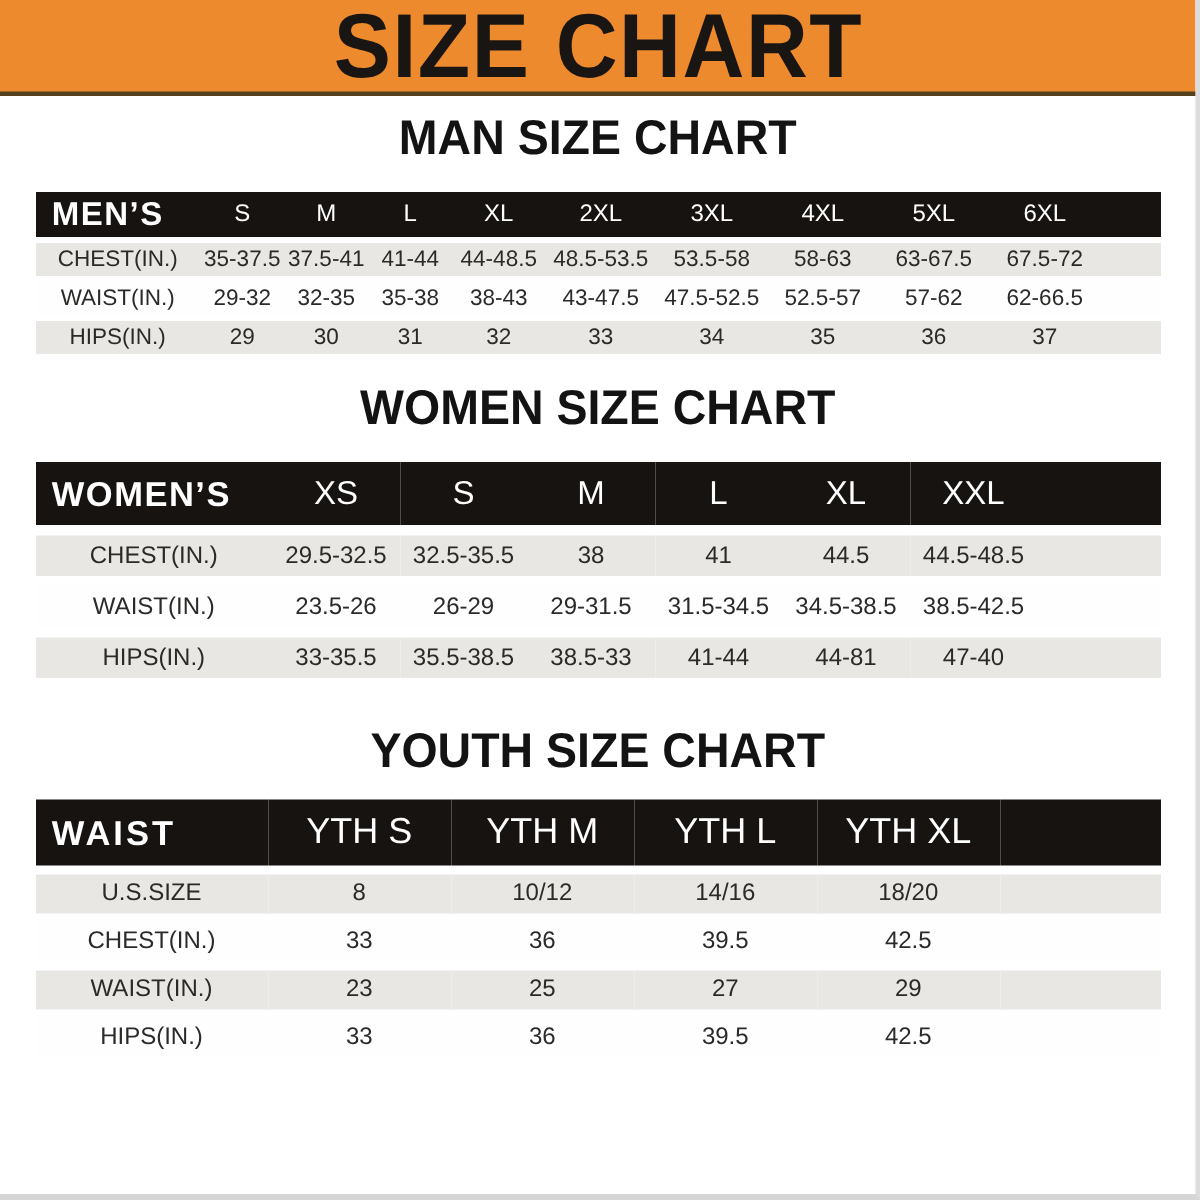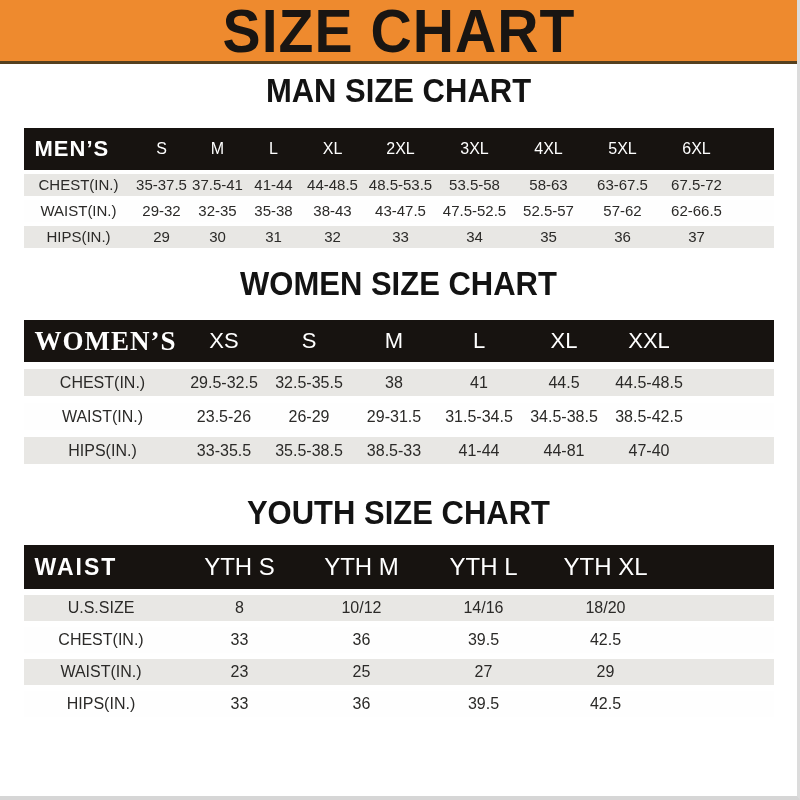--- a/index.html
+++ b/index.html
@@ -70,33 +70,33 @@
     text-align:center;
     color:#2b2a28;
     background:#e8e7e4;
     overflow:hidden;
     white-space:nowrap;
   }
   .size-table tbody tr:nth-child(even) td { background:#fefefe; }
 
   
   .men { border-spacing:0 4px; }
-  .men thead th { height:42px; line-height:30px; font-size:16px; }
+  .men thead th { height:30px; line-height:30px; font-size:16px; }
   .men thead th:first-child { font-size:22px; }
   .men tbody td { height:22px; line-height:22px; font-size:15px; }
   .men th:nth-child(1){ width:110px; }
   .men th:nth-child(n+2):nth-child(-n+4){ width:56px; }
   .men th:nth-child(5){ width:62px; }
   .men th:nth-child(n+6):nth-child(-n+10){ width:74px; }
   .men th:nth-child(11){ width:40px; }
 
   
   .women { border-spacing:0 7px; }
   .women thead th { height:42px; line-height:42px; font-size:22px; }
-  .women thead th:first-child { font-size:27px;font-family:Liberation Serif, serif; }
+  .women thead th:first-child { font-size:23px; }
   .women tbody td { height:27px; line-height:27px; font-size:16px; }
   .women th:nth-child(1){ width:158px; }
   .women th:nth-child(n+2):nth-child(-n+7){ width:85px; }
   .women th:nth-child(8){ width:82px; }
 
   
   .youth { border-spacing:0 6px; }
   .youth thead th { height:44px; line-height:44px; font-size:24px; }
   .youth thead th:first-child { font-size:23px; letter-spacing:2px; }
   .youth tbody td { height:26px; line-height:26px; font-size:16px; }

